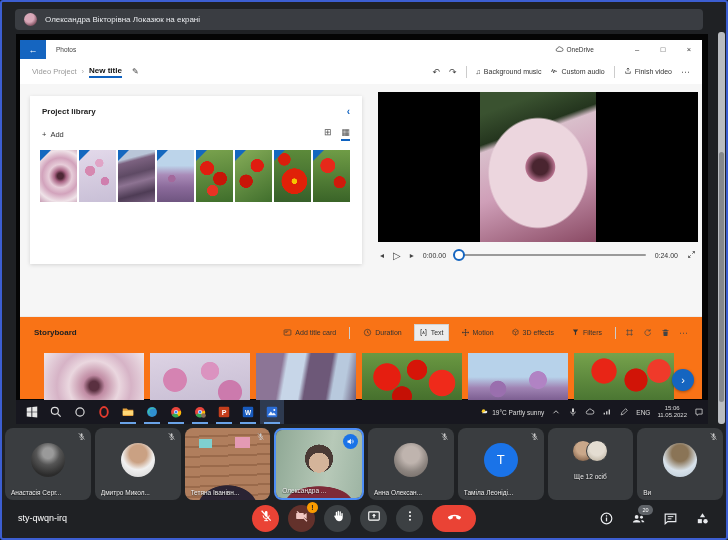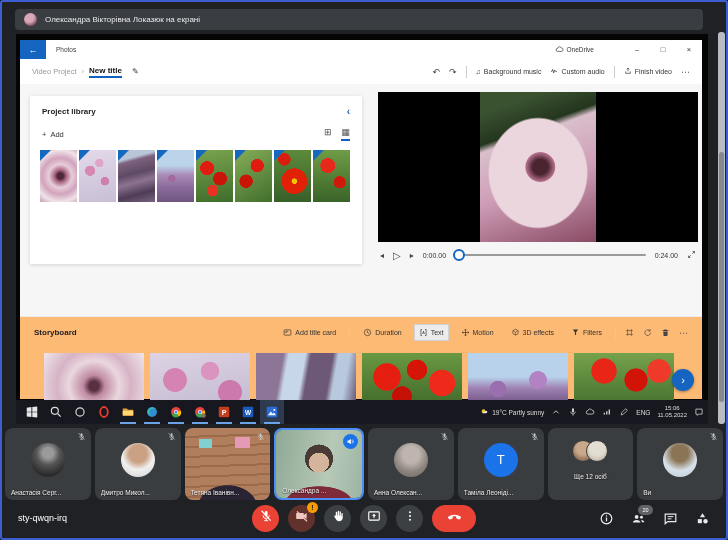--- a/index.html
+++ b/index.html
@@ -62,21 +62,21 @@
     linear-gradient(160deg,#3a5230 0 12%,#24351e 28%,#d9bfcb 32%,#cf9fb8 58%,#8a4a64 100%);}
   .player-controls{height:26px;display:flex;align-items:center;gap:9px;padding:0 2px;
     font-size:7px;color:#333;}
   .pc-btn{font-size:8px;color:#444;}
   .pc-play{font-size:10px;}
   .slider{flex:1;height:2px;background:#9a9a9a;position:relative;border-radius:1px;}
   .slider-thumb{position:absolute;left:-2px;top:-5px;width:12px;height:12px;border:2px solid #1565c0;
     background:#fff;border-radius:50%;box-sizing:border-box;}
   .pc-expand svg{width:9px;height:9px;}
   
-  .storyboard{position:absolute;left:0;right:0;top:232px;bottom:0;background:#fdba74;border-top:1px solid #ececec;}
+  .storyboard{position:absolute;left:0;right:0;top:232px;bottom:0;background:#f97316;border-top:1px solid #ececec;}
   .sb-header{display:flex;align-items:center;padding:8px 14px 0;}
   .sb-title{font-size:8px;font-weight:bold;color:#222;}
   .sb-tools{margin-left:auto;display:flex;align-items:center;gap:9px;font-size:7px;color:#333;}
   .sb-tool{display:flex;align-items:center;gap:3px;padding:3px 4px;}
   .sb-tool.selected{background:#ececec;outline:1px solid #d2d2d2;}
   .sb-tool svg,.sb-iconbtn svg{width:9px;height:9px;display:block;}
   .sb-iconbtn{color:#444;}
   .sb-more{font-size:9px;color:#444;}
   .sb-div{width:1px;height:12px;background:#ccc;}
   .sb-clips{position:absolute;left:24px;top:36px;display:flex;gap:6px;}

